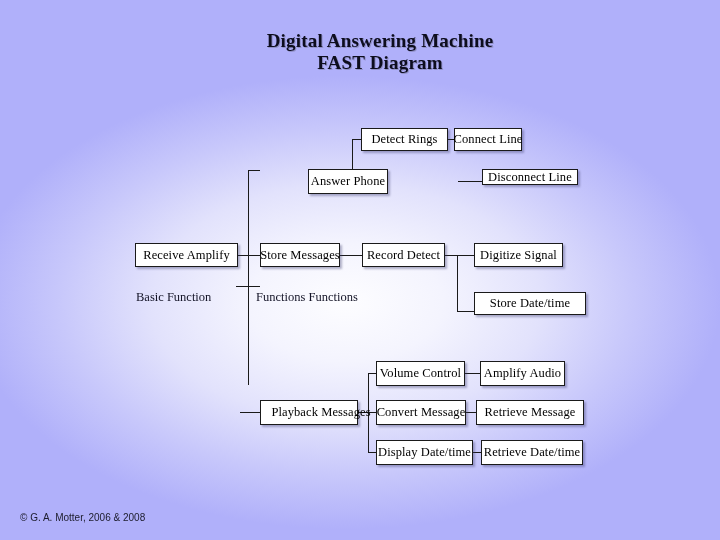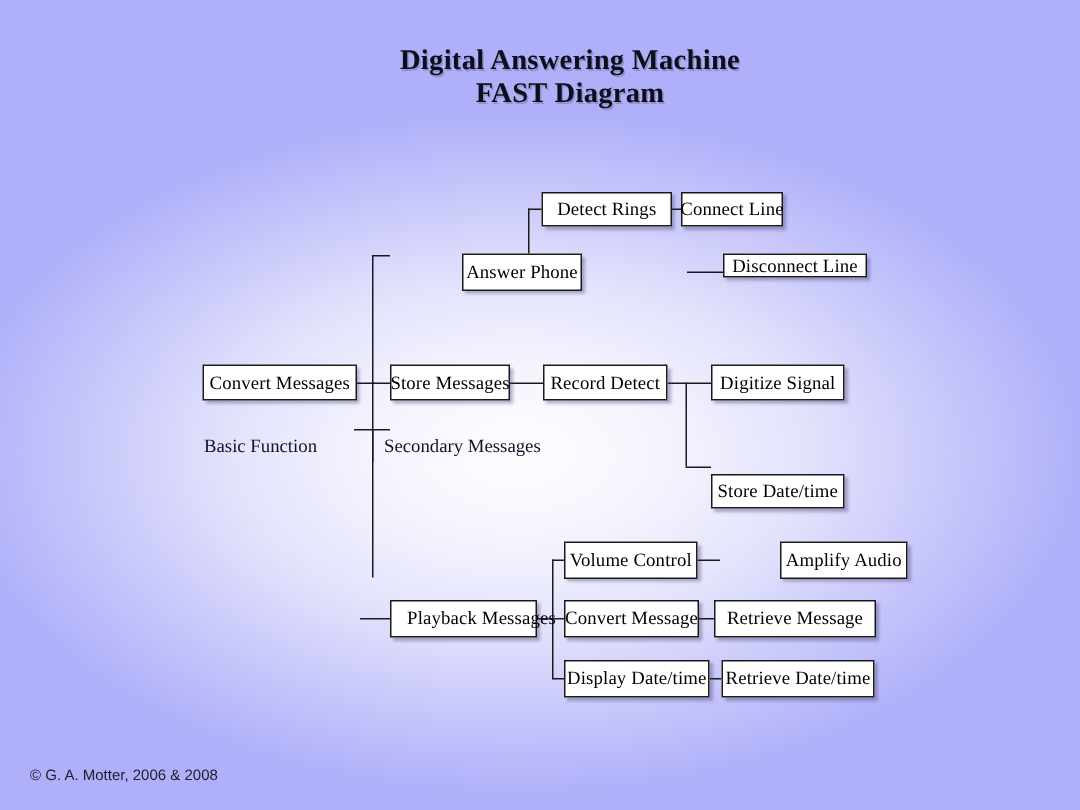--- a/index.html
+++ b/index.html
@@ -153,40 +153,40 @@
   </div>
 
   <div class="node" style="left:260px; top:169px; width:80px; height:25px;margin-left:48px;">
     <span>Answer Phone</span>
   </div>
   <div class="node" style="left:482px; top:169px; width:96px; height:16px;">
     <span>Disconnect Line</span>
   </div>
 
   <div class="node" style="left:135px; top:243px; width:103px; height:24px;">
-    <span>Convert Messages</span>
+    <span>Receive Amplify</span>
   </div>
   <div class="node" style="left:260px; top:243px; width:80px; height:24px;">
     <span>Store Messages</span>
   </div>
   <div class="node" style="left:362px; top:243px; width:83px; height:24px;">
     <span>Record Detect</span>
   </div>
   <div class="node" style="left:474px; top:243px; width:89px; height:24px;">
     <span>Digitize Signal</span>
   </div>
 
-  <div class="node" style="left:474px; top:316px; width:89px; height:23px;">
+  <div class="node" style="left:474px; top:292px; width:112px; height:23px;">
     <span>Store Date/time</span>
   </div>
 
   <div class="node" style="left:376px; top:361px; width:89px; height:25px;">
     <span>Volume Control</span>
   </div>
-  <div class="node" style="left:480px; top:361px; width:85px; height:25px;margin-left:40px;">
+  <div class="node" style="left:480px; top:361px; width:85px; height:25px;">
     <span>Amplify Audio</span>
   </div>
 
   <div class="node" style="left:260px; top:400px; width:98px; height:25px;padding-left:24px;">
     <span>Playback Messages</span>
   </div>
   <div class="node" style="left:376px; top:400px; width:90px; height:25px;">
     <span>Convert Message</span>
   </div>
   <div class="node" style="left:476px; top:400px; width:108px; height:25px;">
@@ -194,17 +194,17 @@
   </div>
 
   <div class="node" style="left:376px; top:440px; width:97px; height:25px;">
     <span>Display Date/time</span>
   </div>
   <div class="node" style="left:481px; top:440px; width:102px; height:25px;">
     <span>Retrieve Date/time</span>
   </div>
 
   <div class="caption" style="left:136px; top:291px;">Basic Function</div>
-  <div class="caption" style="left:256px; top:291px;">Secondary Messages</div>
+  <div class="caption" style="left:256px; top:291px;">Functions Functions</div>
 
   <div id="copyright">© G. A. Motter, 2006 &amp; 2008</div>
 
 </div>
 
 </body></html>

